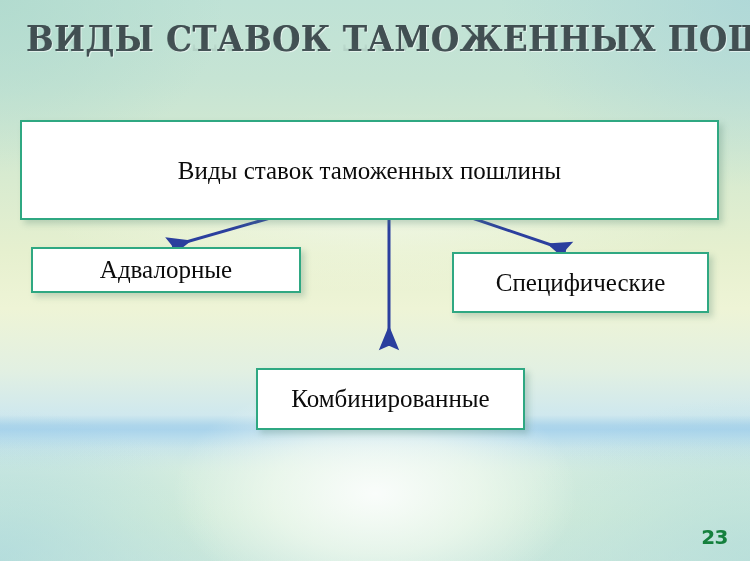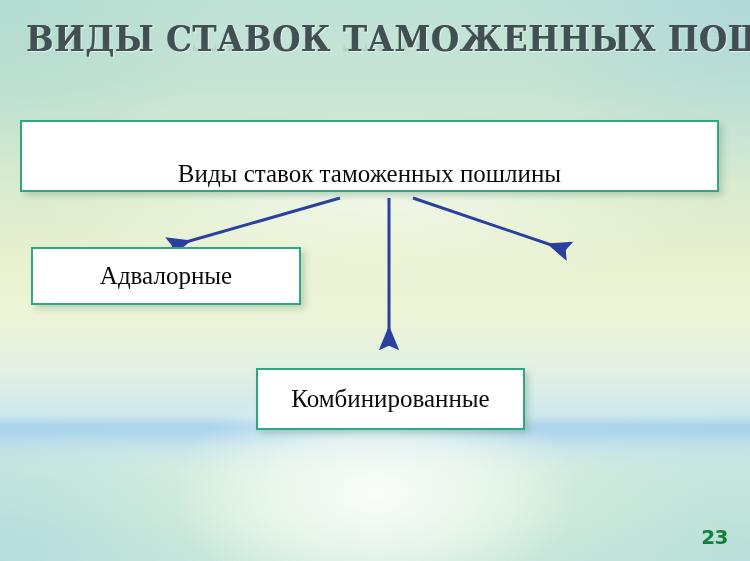--- a/index.html
+++ b/index.html
@@ -134,31 +134,30 @@
     justify-content: center;
     text-align: center;
     color: #0b0b0b;
     font-family: "Liberation Serif", serif;
     box-shadow: 4px 4px 6px rgba(90,140,120,0.30);
   }
   #node-root {
     left: 20px;
     top: 120px;
     width: 699px;
-    height: 72px;
+    height: 100px;
     flex-direction: column;
     font-size: 25px;
     line-height: 33px;
-    justify-content: flex-end;
   }
   #node-ad {
     left: 31px;
     top: 247px;
     width: 270px;
-    height: 58px;
+    height: 46px;
     font-size: 25px;
   }
   #node-spec {
     left: 452px;
     top: 252px;
     width: 257px;
     height: 61px;
     font-size: 25px;
   }
   #node-comb {
@@ -227,16 +226,19 @@
   </div>
 
   <div class="node" id="node-ad">
     <span>Адвалорные</span>
   </div>
 
   <div class="node" id="node-comb">
     <span>Комбинированные</span>
   </div>
 
+  <div class="node" id="node-spec">
+    <span>Специфические</span>
+  </div>
 
   <div id="page-number">23</div>
 
 </div>
 
 </body></html>

